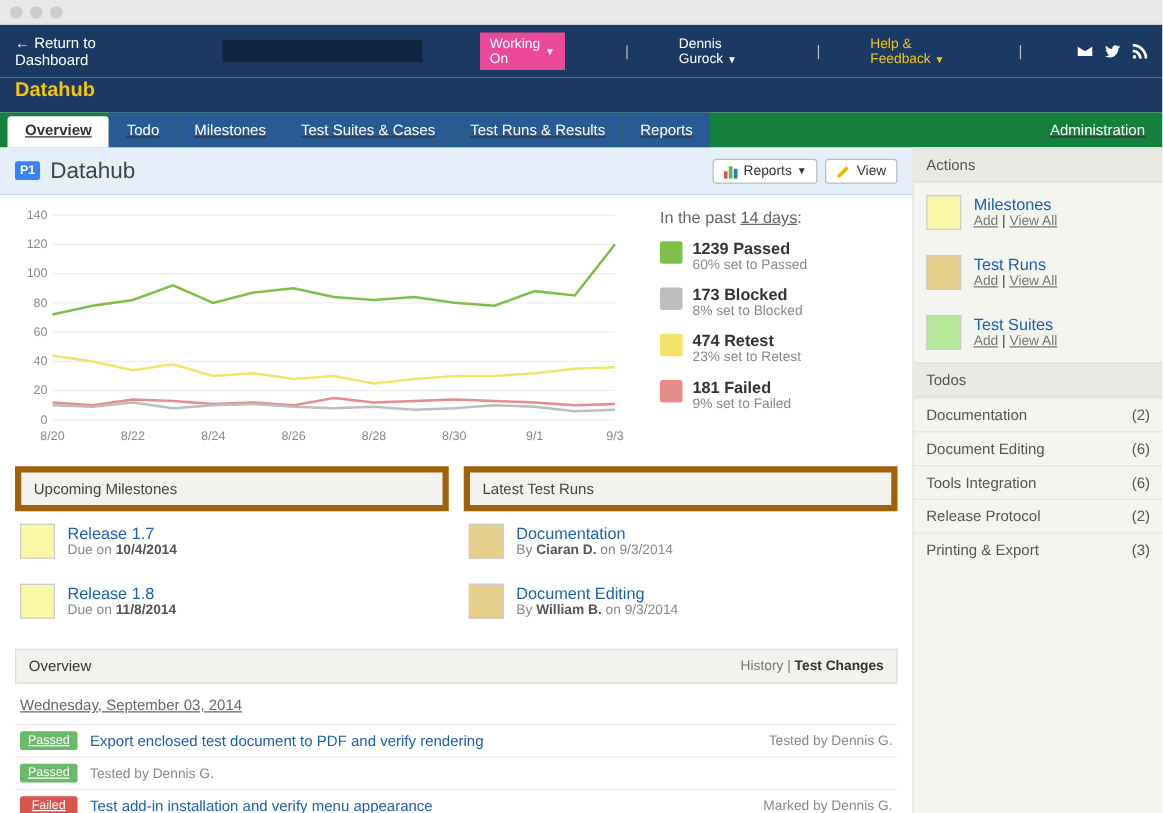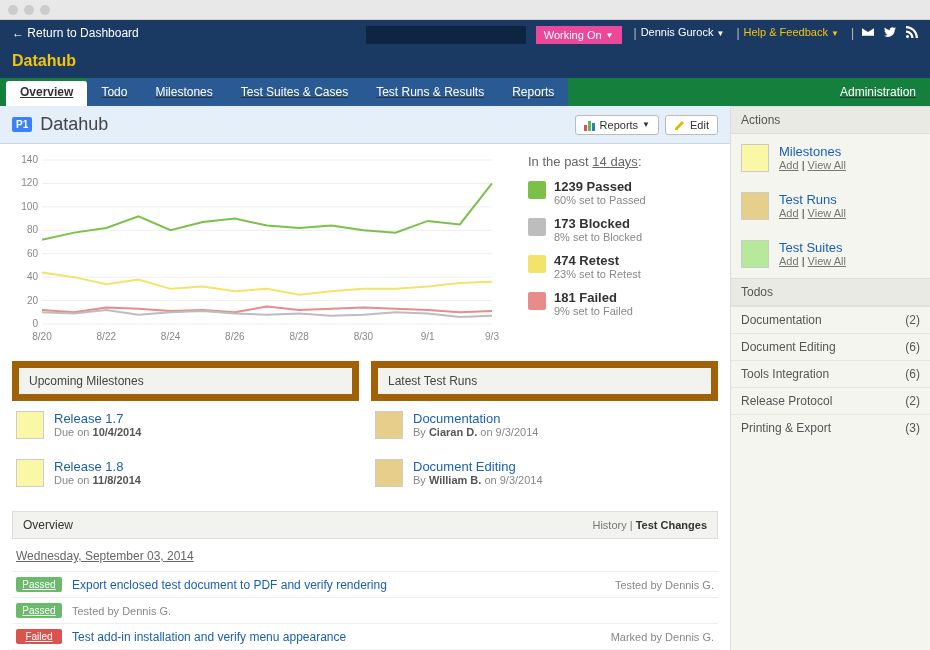--- a/index.html
+++ b/index.html
@@ -1,19 +1,19 @@
 <!DOCTYPE html>
 <html><head>
 <meta charset="utf-8">
 <style>
 * { margin: 0; padding: 0; box-sizing: border-box; }
 body { font-family: -apple-system, "Helvetica Neue", Arial, sans-serif; font-size: 12px; color: #333; background: #fff; width: 930px; }
 .mac-bar { height: 20px; background: #e8e8e8; border-bottom: 1px solid #d0d0d0; display: flex; align-items: center; padding-left: 8px; gap: 6px; }
 .mac-dot { width: 10px; height: 10px; border-radius: 50%; background: #ccc; }
-.topbar { background: #1b3a63; color: #fff; padding: 6px 12px; display: flex; align-items: flex-start; font-size: 12px; }
+.topbar { background: #1b3a63; color: #fff; padding: 6px 12px; display: flex; align-items: center; font-size: 12px; gap: 36px; }
 .topbar a { color: #fff; text-decoration: none; }
 .topbar .spacer { flex: 1; }
 .search-box { background: #0d2540; border: none; color: #fff; padding: 3px 6px 3px 20px; width: 160px; font-size: 11px; position: relative; }
 .search-wrap { position: relative; margin-right: 10px; }
 .search-wrap::before { content: "\2315"; position: absolute; left: 5px; top: 2px; color: #aaa; font-size: 12px; }
 .topbar-btn { background: #ec4899; color: #fff; padding: 3px 8px; margin-right: 8px; font-size: 11px; cursor: pointer; display: inline-flex; align-items: center; gap: 4px; }
 .topbar-link { color: #fff; margin-right: 8px; font-size: 11px; }
 .topbar-help { color: #f1c40f; margin-right: 8px; font-size: 11px; cursor: pointer; }
 .topbar-icons { display: flex; gap: 10px; margin-left: 4px; }
 .site-title-row { background: #1b3a63; padding: 2px 12px 8px; }
@@ -37,21 +37,21 @@
 .chart-svg { width: 490px; height: 190px; }
 .chart-legend { width: 190px; }
 .legend-title { font-size: 13px; color: #666; margin-bottom: 10px; }
 .legend-title .u { text-decoration: underline; }
 .legend-item { display: flex; gap: 8px; margin-bottom: 10px; }
 .legend-swatch { width: 18px; height: 18px; border-radius: 2px; margin-top: 2px; }
 .legend-text .big { font-weight: bold; font-size: 13px; color: #333; }
 .legend-text .small { font-size: 11px; color: #888; }
 .two-col { display: flex; gap: 12px; margin-bottom: 14px; }
 .panel { flex: 1; }
-.panel-header { background: #f2f2ee; border: 7px solid #a16207; padding: 6px 10px; font-size: 12px; color: #444; }
+.panel-header { background: #f2f2ee; border: 5px solid #a16207; padding: 6px 10px; font-size: 12px; color: #444; }
 .list-item { display: flex; gap: 10px; padding: 10px 4px; align-items: flex-start; }
 .item-swatch { width: 28px; height: 28px; border: 1px solid #ccc; }
 .item-text .title { color: #1b5fb3; font-size: 13px; cursor: pointer; }
 .item-text .sub { color: #888; font-size: 11px; }
 .item-text .sub b { color: #555; font-weight: bold; }
 .activity-header { background: #f2f2ee; border: 1px solid #ddd; padding: 6px 10px; display: flex; align-items: center; font-size: 12px; }
 .activity-header .title { flex: 1; }
 .activity-header .links { font-size: 11px; color: #777; }
 .activity-header .links b { color: #333; }
 .activity-date { text-decoration: underline; color: #666; margin: 10px 4px 8px; font-size: 12px; }
@@ -136,21 +136,21 @@
               <rect x="4" y="2" width="3" height="10" fill="#5cb85c"></rect>
               <rect x="8" y="4" width="3" height="8" fill="#337ab7"></rect>
             </svg>
           <span>Reports</span> 
             <span class="caret">▼</span>
         </div>
         <div class="page-btn">
           <svg width="12" height="12">
               <path d="M1 9l7-7 2 2-7 7H1V9z" fill="#e5b800"></path>
             </svg>
-          <span>Edit</span>
+          <span>View</span>
         </div>
       </div>
     </div>
 
     <div class="main-body">
       <div class="chart-row">
         <div class="chart-box">
           <svg class="chart-svg" id="chart-svg">
               <line x1="30" y1="170" x2="480" y2="170" stroke="#eee"></line>
               <text x="26" y="173" text-anchor="end" font-size="10" fill="#888">0</text>

